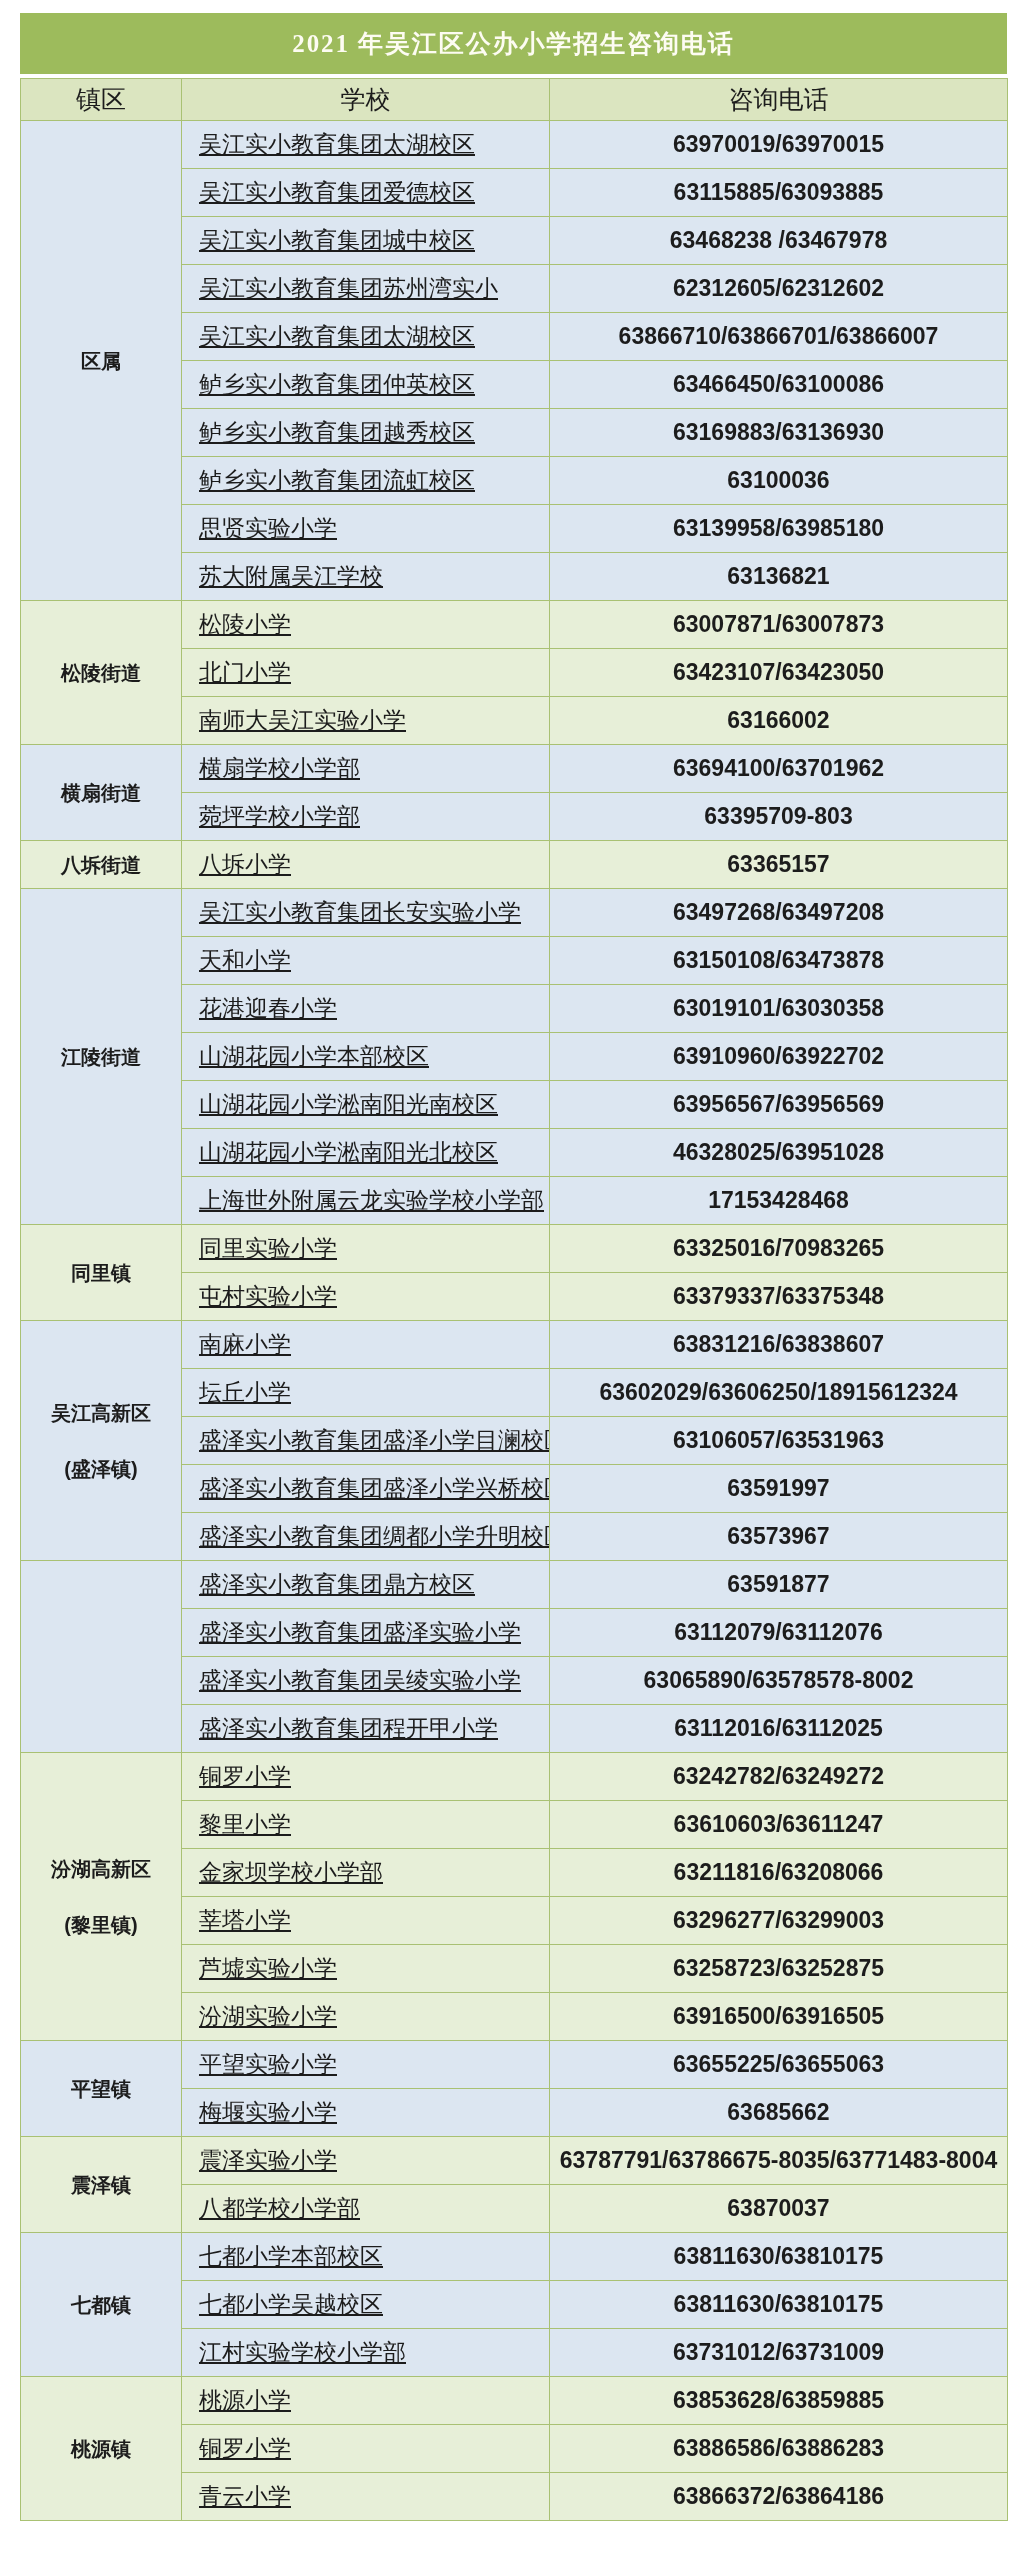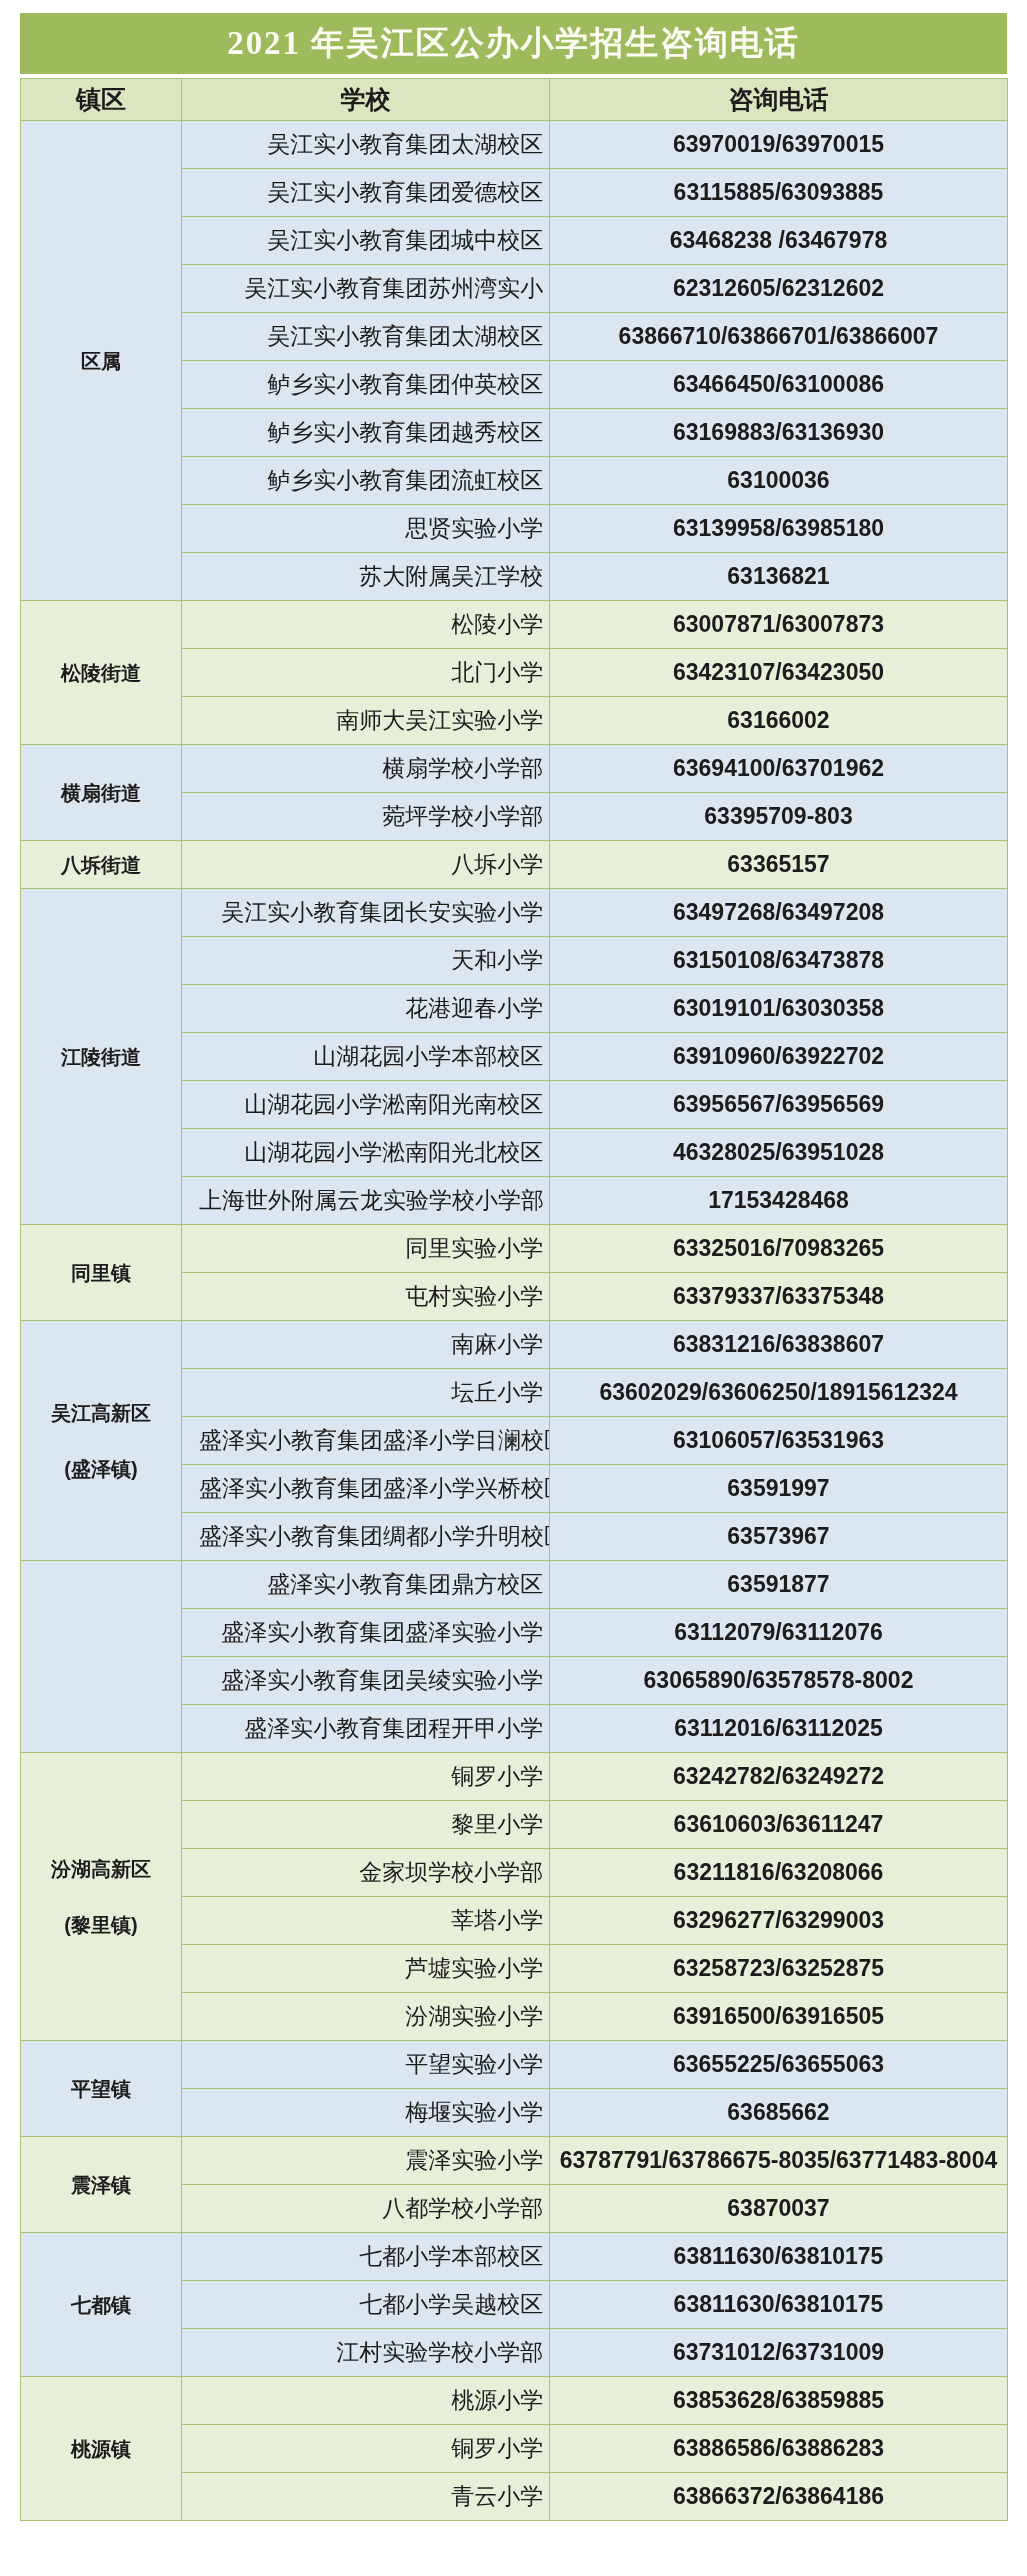--- a/index.html
+++ b/index.html
@@ -6,36 +6,36 @@
   body {
     width:1028px; height:2576px; background:#ffffff; position:relative;
     font-family:"Liberation Sans","DejaVu Sans",sans-serif;
     --title-bg:#9dbb5c; --title-fg:#fdfcf2; --header-bg:#dbe5c0;
     --blue:#dce6f1; --green:#e7efd8; --border:#a9c173; --text:#1c1c1c;
   }
   .wrap { position:absolute; left:20px; top:13.3px; width:987px; }
   .title-bar {
     height:61px; background:var(--title-bg); color:var(--title-fg);
     font-family:"Liberation Serif","DejaVu Serif",serif; font-weight:bold;
-    font-size:33px; display:flex; align-items:center; justify-content:center;
+    font-size:25px; display:flex; align-items:center; justify-content:center;
     letter-spacing:1.9px;
   }
   table { border-collapse:collapse; width:100%; table-layout:fixed; margin-top:3.8px; }
   col.c-district { width:161px; }
   col.c-school   { width:368px; }
   col.c-phone    { width:458px; }
   th {
-    height:39px; background:var(--header-bg); font-size:25px; font-weight:bold;
+    height:39px; background:var(--header-bg); font-size:25px; font-weight:normal;
     color:var(--text); border:1.9px solid var(--border); text-align:center;margin-top:24px;
   }
   td {
     border:1.9px solid var(--border); height:47px; font-size:23px; color:var(--text);
     overflow:hidden; white-space:nowrap;
   }
-  td.school { text-align:right; padding:0 5.7px 0 17px; }
+  td.school { text-align:left; padding:0 5.7px 0 17px;text-decoration:underline; }
   td.phone  { text-align:center; padding:0 3.8px;font-weight:bold; }
   td.district { text-align:center; font-weight:bold; font-size:20px; padding:0 3.8px; }
   .tone-blue  { background:var(--blue); }
   .tone-green { background:var(--green); }
   .district-line { line-height:1.1; }
   .district-line + .district-line { margin-top:34px; }
 </style>
 </head>
 <body style="--title-bg: #9dbb5c; --title-fg: #fdfcf2; --header-bg: #dbe5c0; --blue: #dce6f1; --green: #e7efd8; --border: #a9c173; --text: #1c1c1c;">
 

